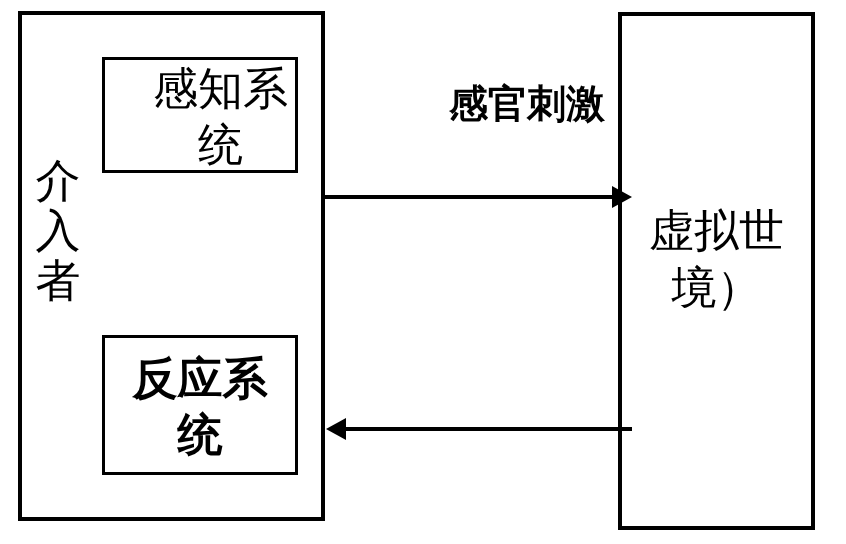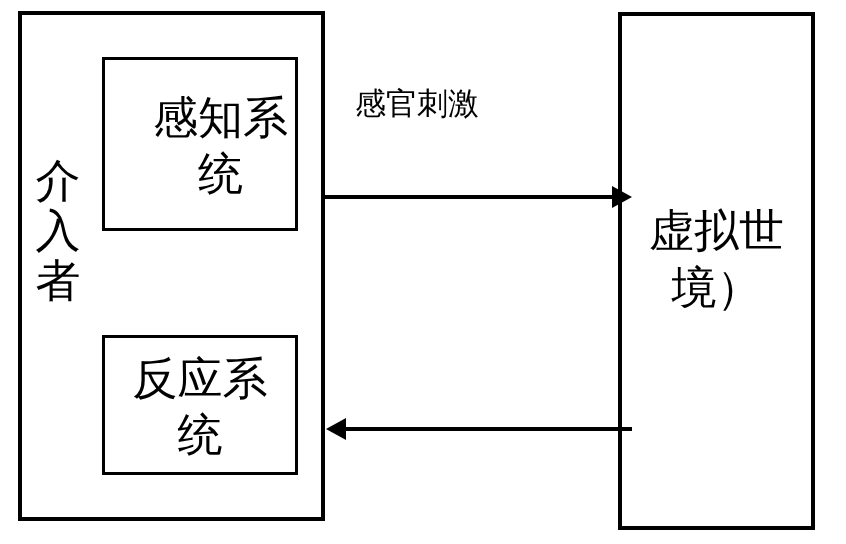--- a/index.html
+++ b/index.html
@@ -70,43 +70,44 @@
     border-bottom: 11px solid transparent;
     border-left: 20px solid #000000;
   }
   .arrow-head.left {
     border-top: 11px solid transparent;
     border-bottom: 11px solid transparent;
     border-right: 20px solid #000000;
   }
   .arrow-label {
     position: absolute;
-    text-align: left;
-    font-size: 31px;
+    text-align: right;
+    font-size: 39px;
     line-height: 51px;
+    font-weight: bold;
   }
 </style>
 </head>
 <body>
 
 <div class="canvas">
 
   <div class="box outer-box" style="left:18px; top:11px; width:307px; height:510px;">
     <div class="vertical-label">
       <div>介</div>
       <div>入</div>
       <div>者</div>
     </div>
 
-    <div class="box inner-box" style="left:80px; top:42px; width:196px; height:174px; padding-top:4px;padding-left:41px;">
+    <div class="box inner-box" style="left:80px; top:42px; width:196px; height:116px; padding-top:4px;padding-left:41px;">
       <div class="cjk-text">感知系</div>
       <div class="cjk-text">统</div>
     </div>
 
-    <div class="box inner-box" style="left:80px; top:320px; width:196px; height:140px; padding-top:4px;">
+    <div class="box inner-box" style="left:80px; top:320px; width:196px; height:140px; padding-top:4px;font-weight:bold;">
       <div class="cjk-text">反应系</div>
       <div class="cjk-text">统</div>
     </div>
   </div>
 
   <div class="box outer-box" style="left:618px; top:12px; width:197px; height:518px;">
     <div class="env-text">
       <div>虚拟世</div>
       <div>境）</div>
     </div>

